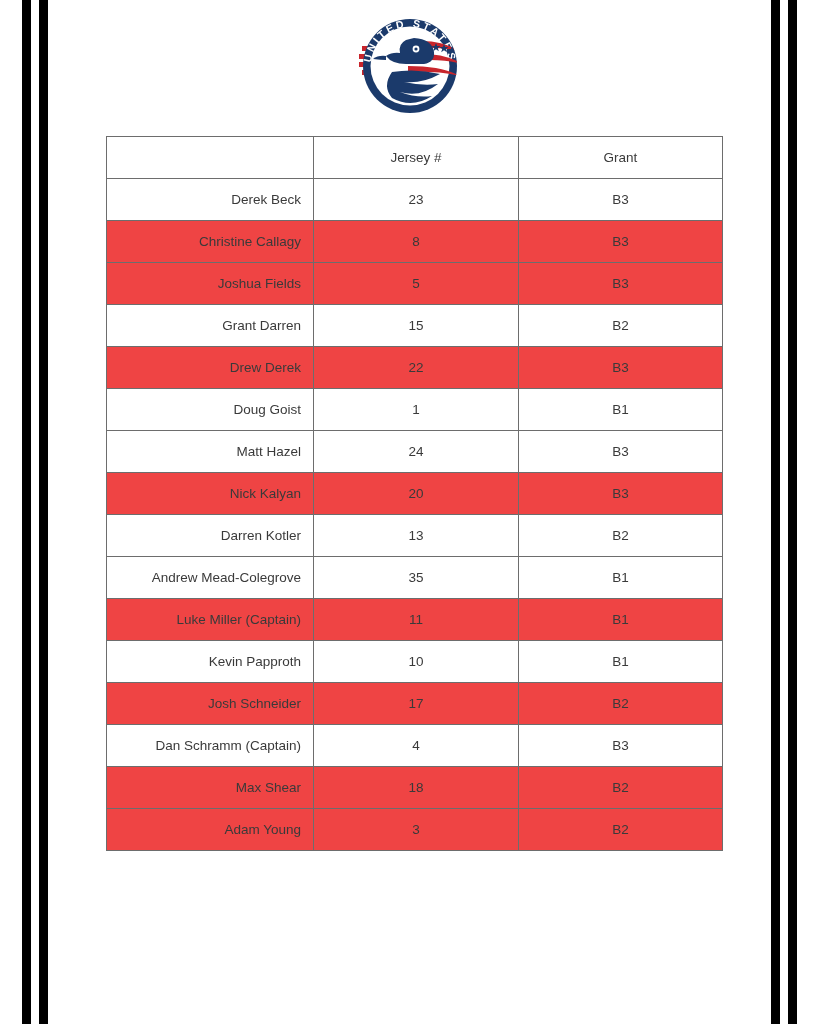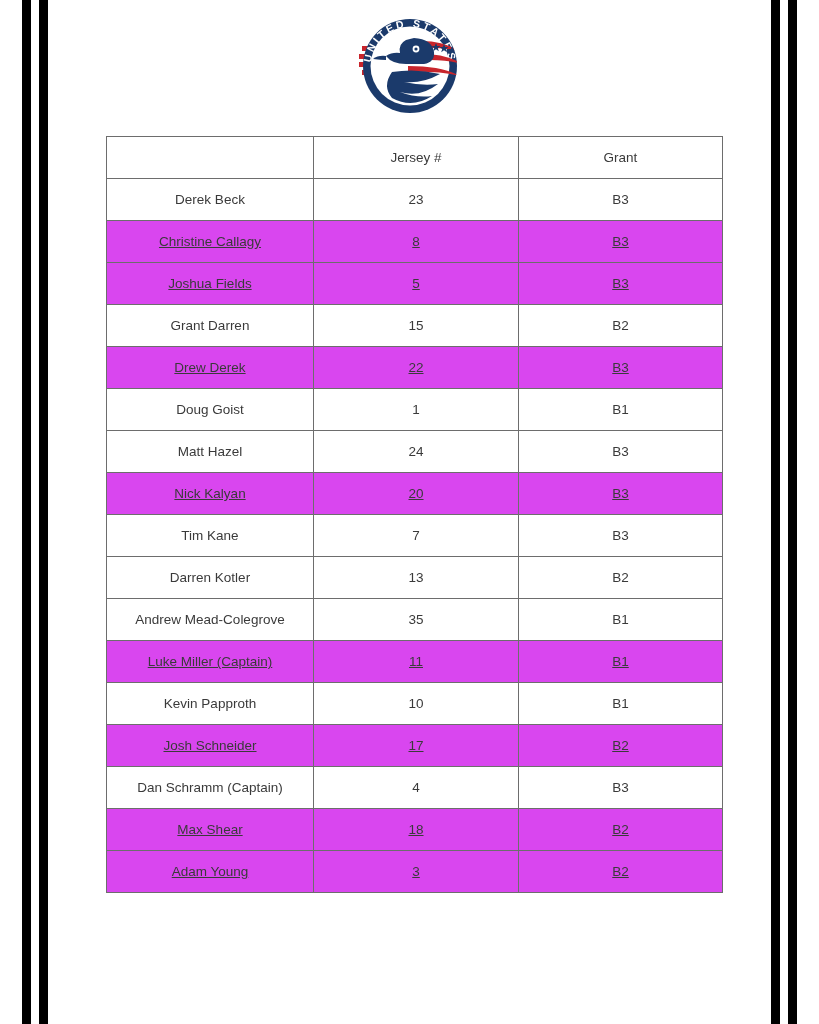--- a/index.html
+++ b/index.html
@@ -58,32 +58,31 @@
     border: 1px solid #6d6d6d;
     height: 41px;
     padding: 0 12px;
     font-size: 13.5px;
     color: #3a3a3a;
     font-weight: normal;
     background: #ffffff;
   }
   table.roster th.col-name,
   table.roster td.col-name {
-    text-align: center;
+    text-align: right;
   }
   table.roster th.col-jersey,
   table.roster td.col-jersey,
   table.roster th.col-vision,
   table.roster td.col-vision {
     text-align: center;
   }
   table.roster tr.shaded th,
   table.roster tr.shaded td {
-    background: #d946ef;
-    text-decoration: underline;
+    background: #ef4444;
   }
 </style>
 </head>
 <body>
 
 <div class="edge-bar l1"></div>
 <div class="edge-bar l2"></div>
 <div class="edge-bar r1"></div>
 <div class="edge-bar r2"></div>
 
@@ -189,25 +188,20 @@
           <td class="col-name">Matt Hazel</td>
           <td class="col-jersey">24</td>
           <td class="col-vision">B3</td>
         </tr>
         <tr class="shaded">
           <td class="col-name">Nick Kalyan</td>
           <td class="col-jersey">20</td>
           <td class="col-vision">B3</td>
         </tr>
         <tr>
-          <td class="col-name">Tim Kane</td>
-          <td class="col-jersey">7</td>
-          <td class="col-vision">B3</td>
-        </tr>
-        <tr>
           <td class="col-name">Darren Kotler</td>
           <td class="col-jersey">13</td>
           <td class="col-vision">B2</td>
         </tr>
         <tr>
           <td class="col-name">Andrew Mead-Colegrove</td>
           <td class="col-jersey">35</td>
           <td class="col-vision">B1</td>
         </tr>
         <tr class="shaded">

